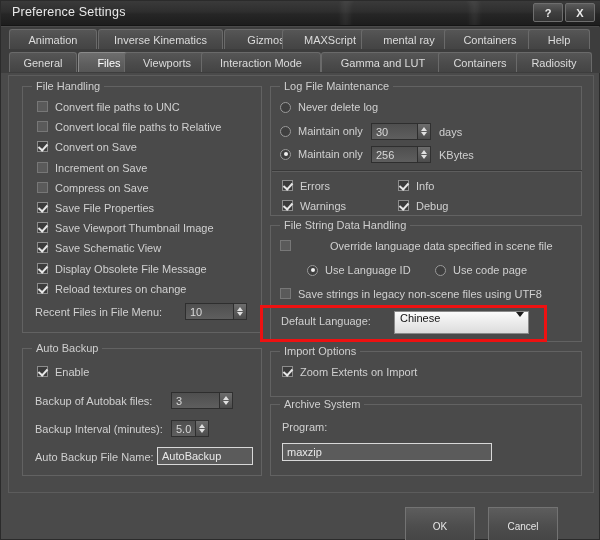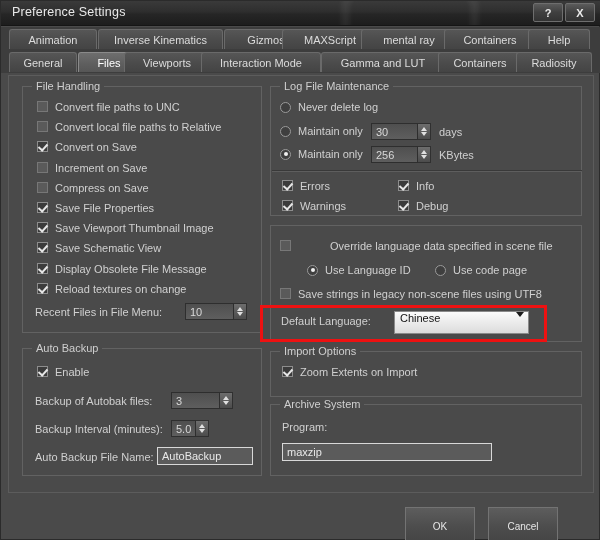--- a/index.html
+++ b/index.html
@@ -506,20 +506,21 @@
         <span class="box checked"></span>
         <span class="lbl">Warnings</span>
       </div>
       <div class="chk" style="left:127px; top:113px;">
         <span class="box checked"></span>
         <span class="lbl">Debug</span>
       </div>
     </div>
 
     <div class="group" style="left:261px; top:149px; width:312px; height:117px;">
+      <div class="legend">File String Data Handling</div>
 
       <div class="chk" style="left:9px; top:14px;gap:32px;">
         <span class="box unchecked"></span>
         <span class="lbl">Override language data specified in scene file</span>
       </div>
 
       <div class="rad" style="left:36px; top:38px;">
         <span class="dot sel"></span>
         <span class="lbl">Use Language ID</span>
       </div>

